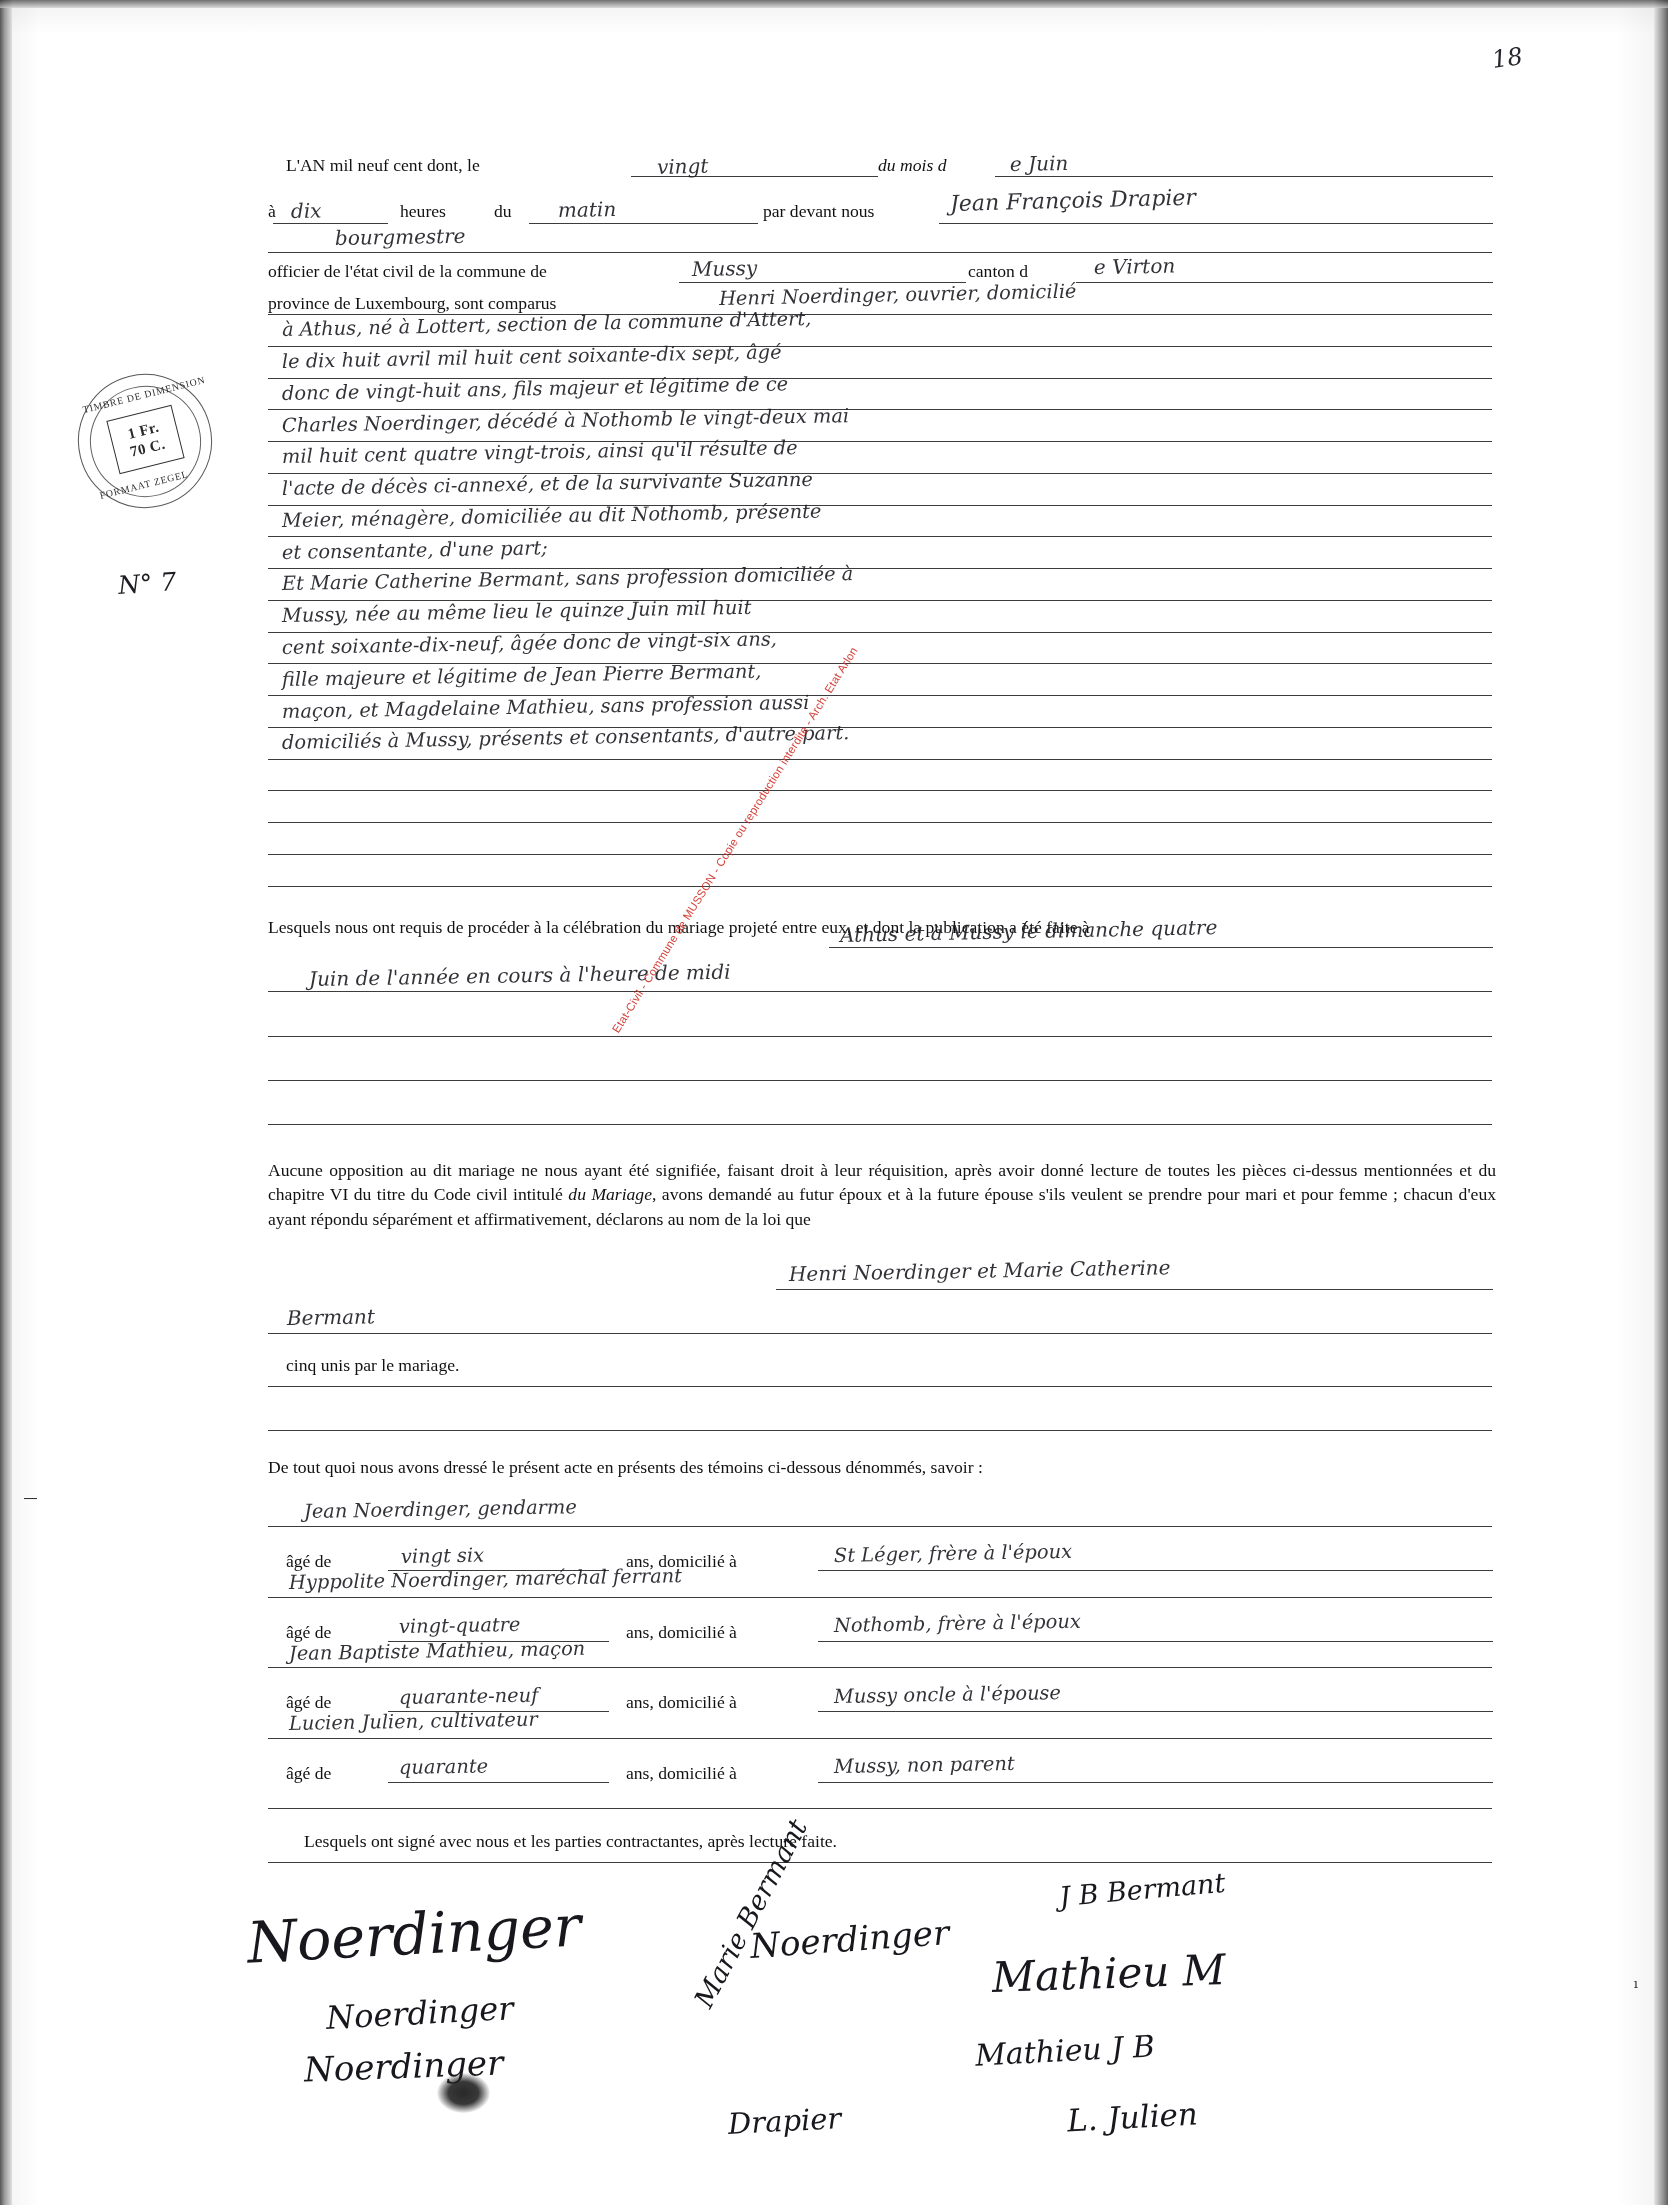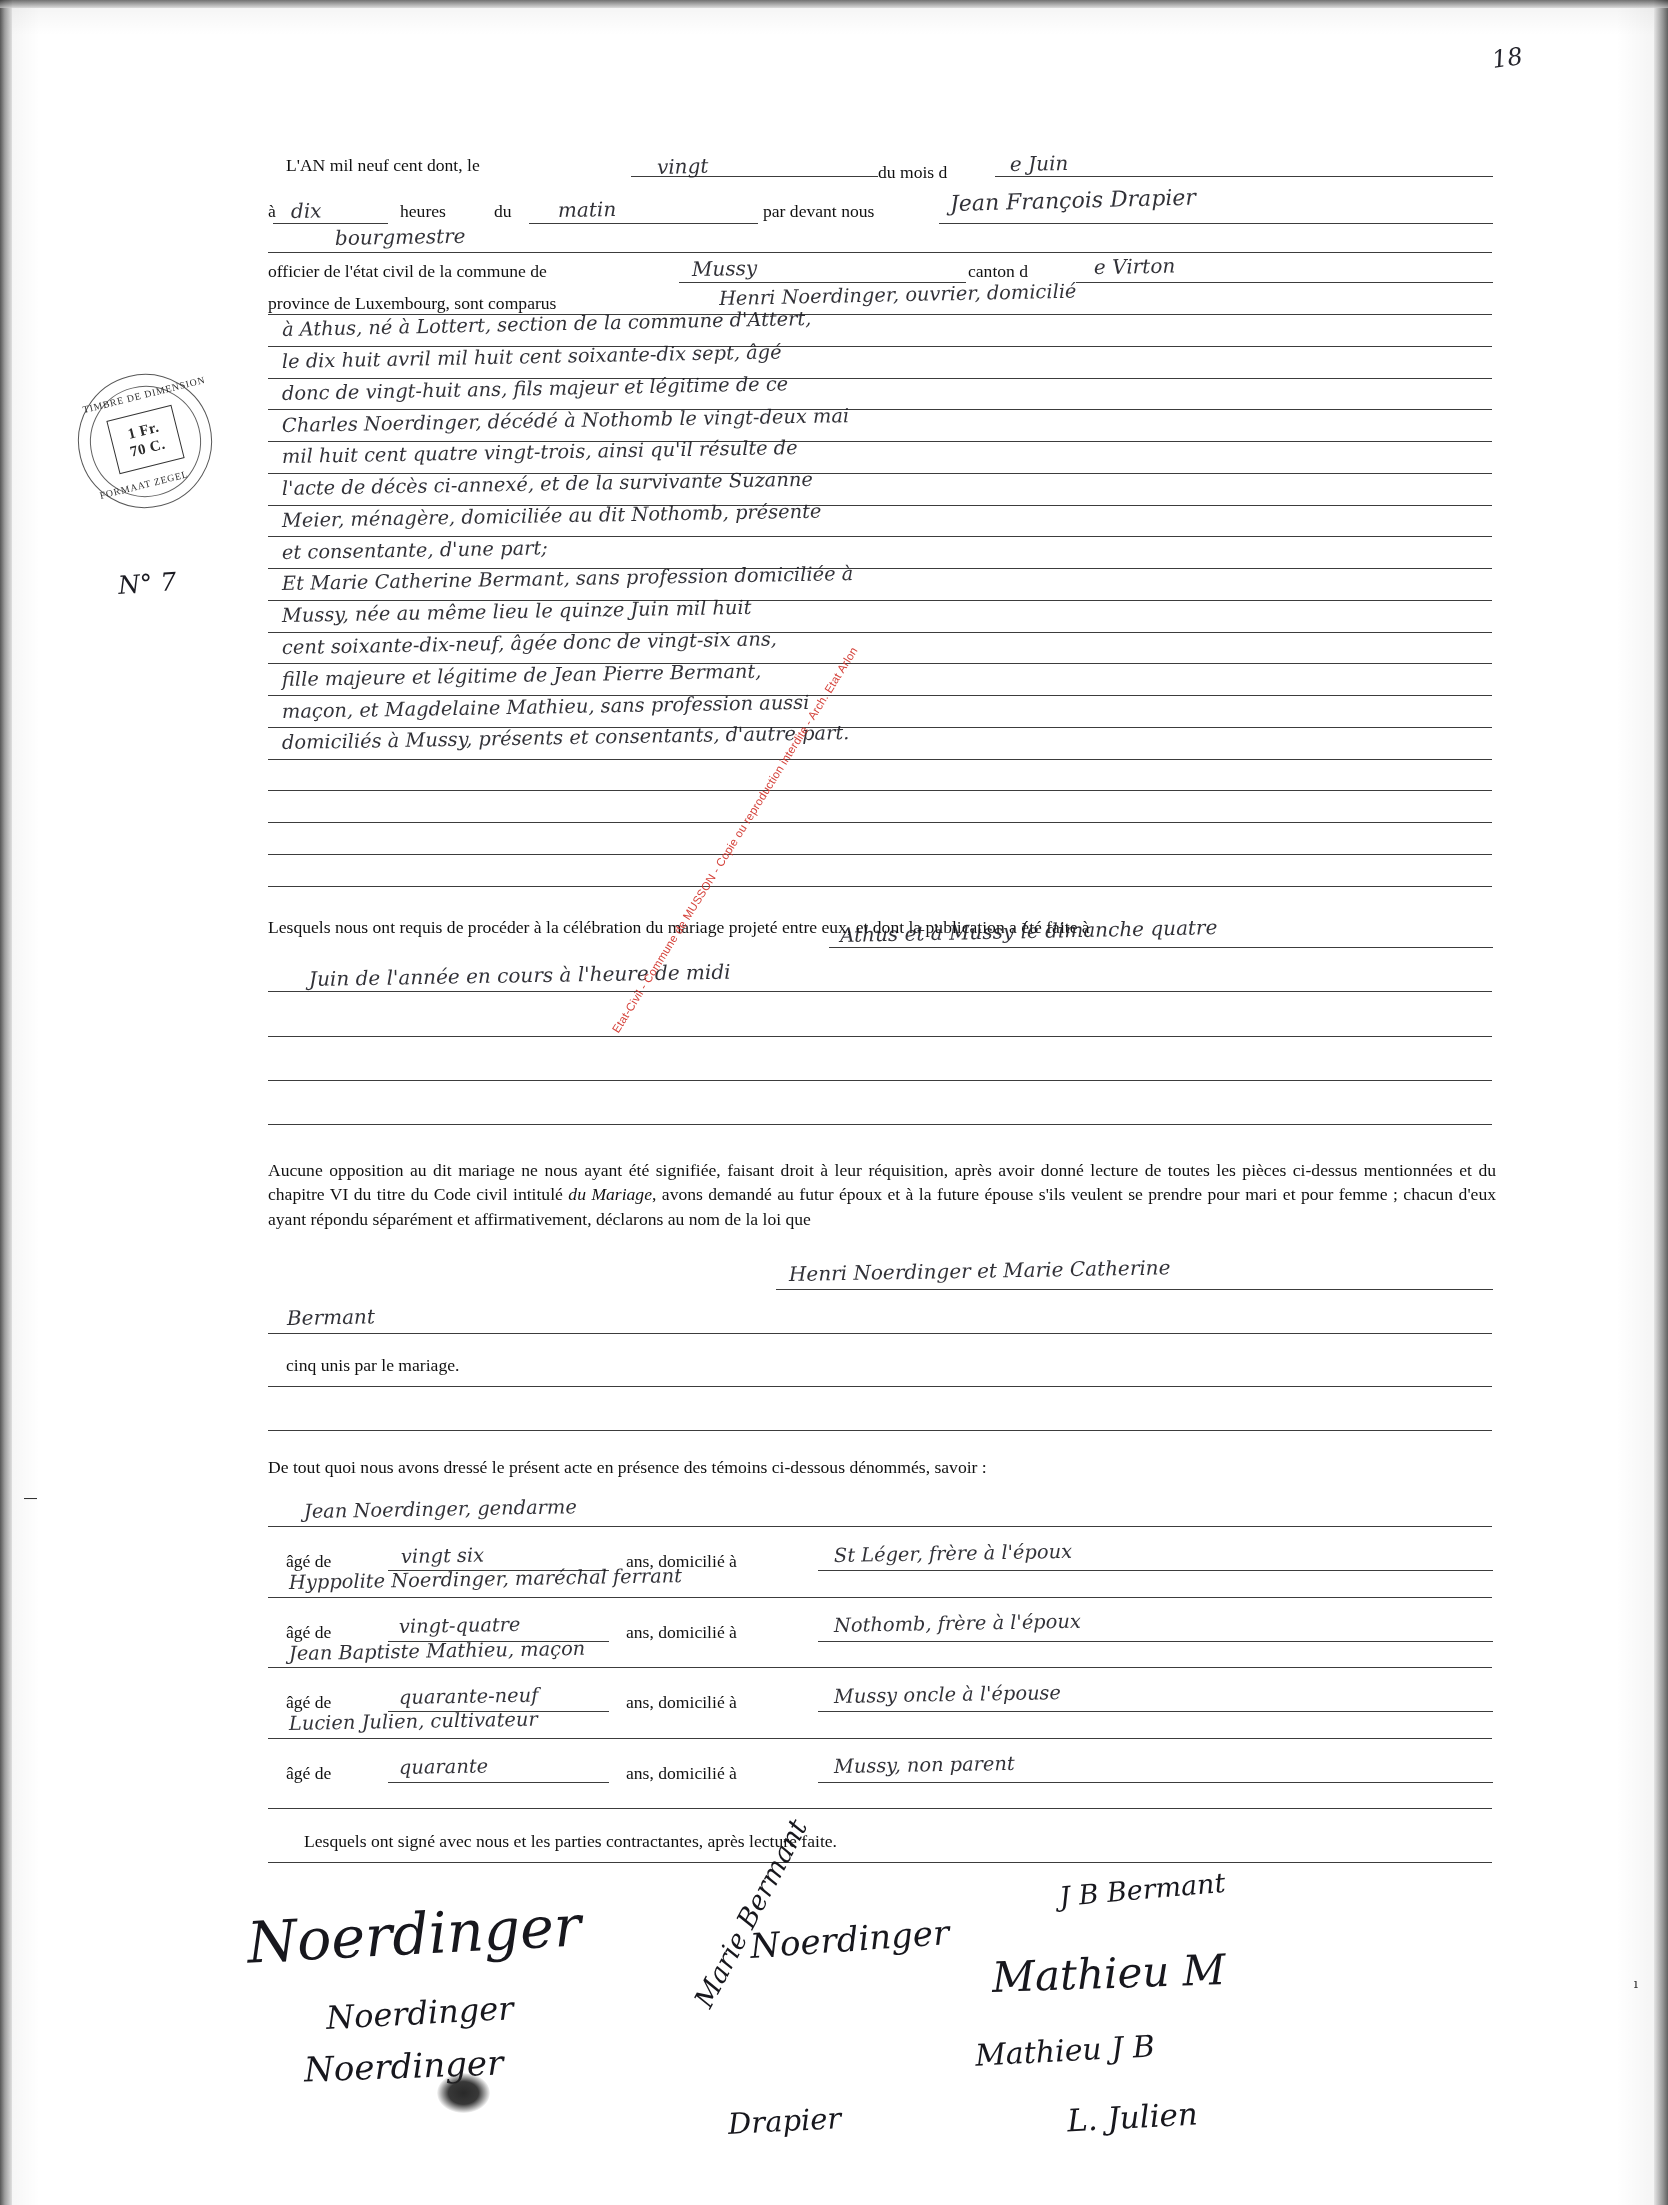--- a/index.html
+++ b/index.html
@@ -215,21 +215,21 @@
       <span>70 C.</span>
     </div>
   </div>
 
   <div class="act-number">N° 7</div>
 
   <div class="margin-mark" style="left:26.5px; top:1491px; transform:rotate(-90deg);">|</div>
   <div class="margin-mark" style="right:31px; top:1976px;">ı</div>
 
   <div class="printed" style="left:286px; top:153px;">L'AN mil neuf cent dont, le</div>
-  <div class="printed" style="left:878px; top:160px;">du mois d</div>
+  <div class="printed" style="left:878px; top:153px;font-style:italic;">du mois d</div>
 
   <div class="printed" style="left:268px; top:199px;">à</div>
   <div class="printed" style="left:400px; top:199px;">heures</div>
   <div class="printed" style="left:494px; top:199px;">du</div>
   <div class="printed" style="left:763px; top:199px;">par devant nous</div>
 
   <div class="printed" style="left:268px; top:259px;">officier de l'état civil de la commune de</div>
   <div class="printed" style="left:968px; top:259px;">canton d</div>
 
   <div class="printed" style="left:268px; top:291px;">province de Luxembourg, sont comparus</div>
@@ -308,21 +308,21 @@
   <div class="rule" style="left:776px; top:1289px; width:717px;"></div>
   <div class="rule" style="left:268px; top:1333px; width:1224px;"></div>
 
   <div class="hand" style="left:789px; top:1262px; font-size:20px; transform:rotate(-1deg);">Henri Noerdinger et Marie Catherine</div>
   <div class="hand" style="left:287px; top:1306px; font-size:20px; transform:rotate(-1deg);">Bermant</div>
 
   <div class="printed" style="left:286px; top:1353px;">cinq unis par le mariage.</div>
   <div class="rule" style="left:268px; top:1386px; width:1224px;"></div>
   <div class="rule" style="left:268px; top:1430px; width:1224px;"></div>
 
-  <div class="printed block" style="left:268px; top:1455px; width:1228px;">De tout quoi nous avons dressé le présent acte en présence des témoins ci-dessous dénommés, savoir :</div>
+  <div class="printed block" style="left:268px; top:1455px; width:1228px;">De tout quoi nous avons dressé le présent acte en présents des témoins ci-dessous dénommés, savoir :</div>
 
   <div class="rule" style="left:268px; top:1526px; width:1224px;"></div>
   <div class="rule" style="left:388px; top:1570px; width:221px;"></div>
   <div class="rule" style="left:818px; top:1570px; width:675px;"></div>
   <div class="rule" style="left:268px; top:1597px; width:1224px;"></div>
   <div class="rule" style="left:388px; top:1641px; width:221px;"></div>
   <div class="rule" style="left:818px; top:1641px; width:675px;"></div>
   <div class="rule" style="left:268px; top:1667px; width:1224px;"></div>
   <div class="rule" style="left:388px; top:1711px; width:221px;"></div>
   <div class="rule" style="left:818px; top:1711px; width:675px;"></div>

